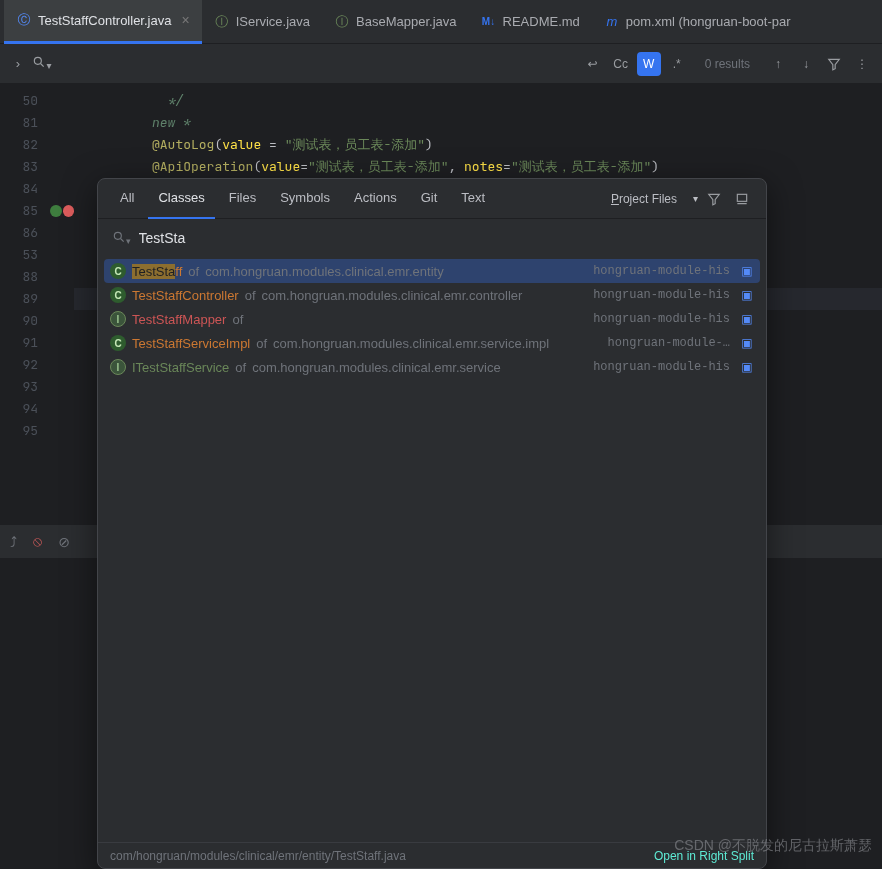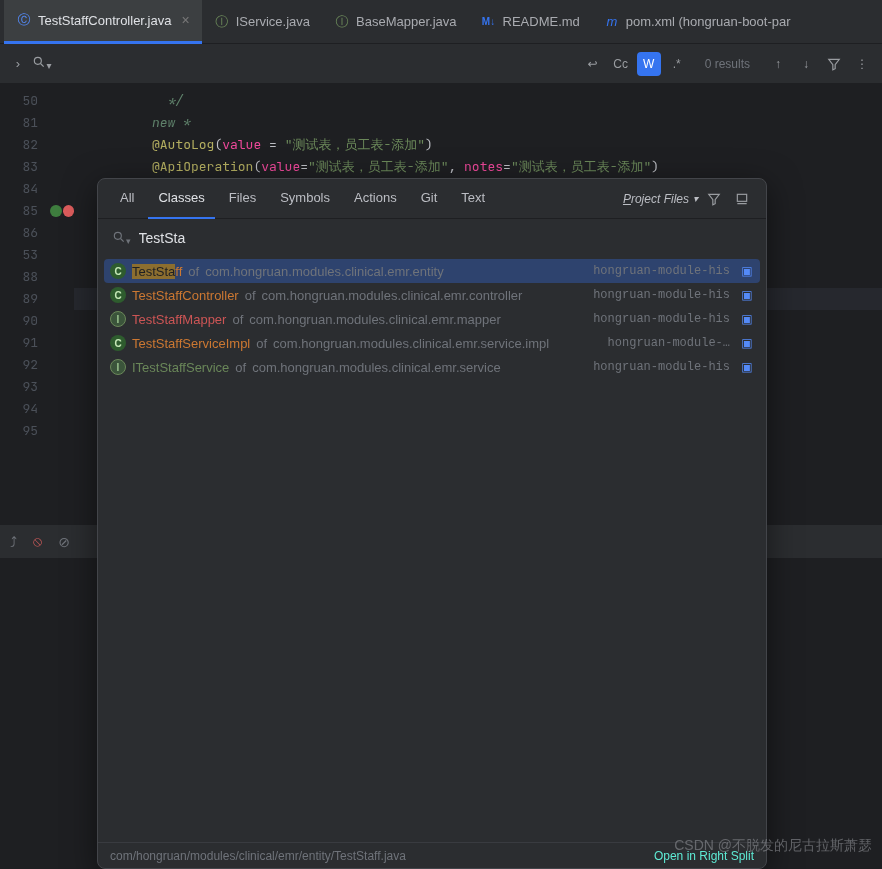--- a/index.html
+++ b/index.html
@@ -100,21 +100,21 @@
   flex: 1;
   padding-top: 6px;
   font-family: "JetBrains Mono", Consolas, monospace;
   font-size: 13px;
 }
 .code-line { height: 22px; line-height: 22px; white-space: pre; padding-left: 78px; }
 .code-line.hl { background: #26282e; }
 .comment { color: #5f826b; font-style: italic; }
 .ann { color: #b3ae60; }
 .paren { color: #bcbec4; }
-.param { color: #ec4899; }
+.param { color: #fde047; }
 .string { color: #6a8759; }
 
 
 .tool-strip {
   height: 34px;
   background: #2b2d30;
   border-top: 1px solid #1e1f22;
   display: flex;
   align-items: center;
   padding: 0 10px;
@@ -154,23 +154,22 @@
   cursor: pointer;
   border-bottom: 2px solid transparent;
 }
 .se-tab.active { border-bottom: 2px solid #3574f0; color: #dfe1e5; }
 .se-spacer { flex: 1; }
 .se-scope {
   color: #bcbec4;
   font-size: 12px;
   display: flex;
   align-items: center;
-  gap: 4px;
+  gap: 16px;
   cursor: pointer;
-  font-style: italic;
 }
 .se-scope .ul { text-decoration: underline; }
 .se-toolbtn {
   width: 24px; height: 24px;
   display: inline-flex; align-items: center; justify-content: center;
   color: #9a9da1; cursor: pointer; border-radius: 4px;
 }
 
 .se-search-row {
   display: flex;
@@ -428,21 +427,20 @@
       <span class="se-name yellow">TestStaffController</span>
       <span class="se-pkg">of</span>
       <span class="se-pkg">com.hongruan.modules.clinical.emr.controller</span>
       <span class="se-module">hongruan-module-his</span>
       <span class="se-mod-icon">▣</span>
     </div>
     <div class="se-row">
       <span class="se-kind-icon kind-interface">I</span>
       <span class="se-name red">TestStaffMapper</span>
       <span class="se-pkg">of</span>
-      <span class="se-pkg">com.hongruan.modules.clinical.emr.mapper</span>
       <span class="se-module">hongruan-module-his</span>
       <span class="se-mod-icon">▣</span>
     </div>
     <div class="se-row">
       <span class="se-kind-icon kind-class">C</span>
       <span class="se-name yellow">TestStaffServiceImpl</span>
       <span class="se-pkg">of</span>
       <span class="se-pkg">com.hongruan.modules.clinical.emr.service.impl</span>
       <span class="se-module">hongruan-module-…</span>
       <span class="se-mod-icon">▣</span>

